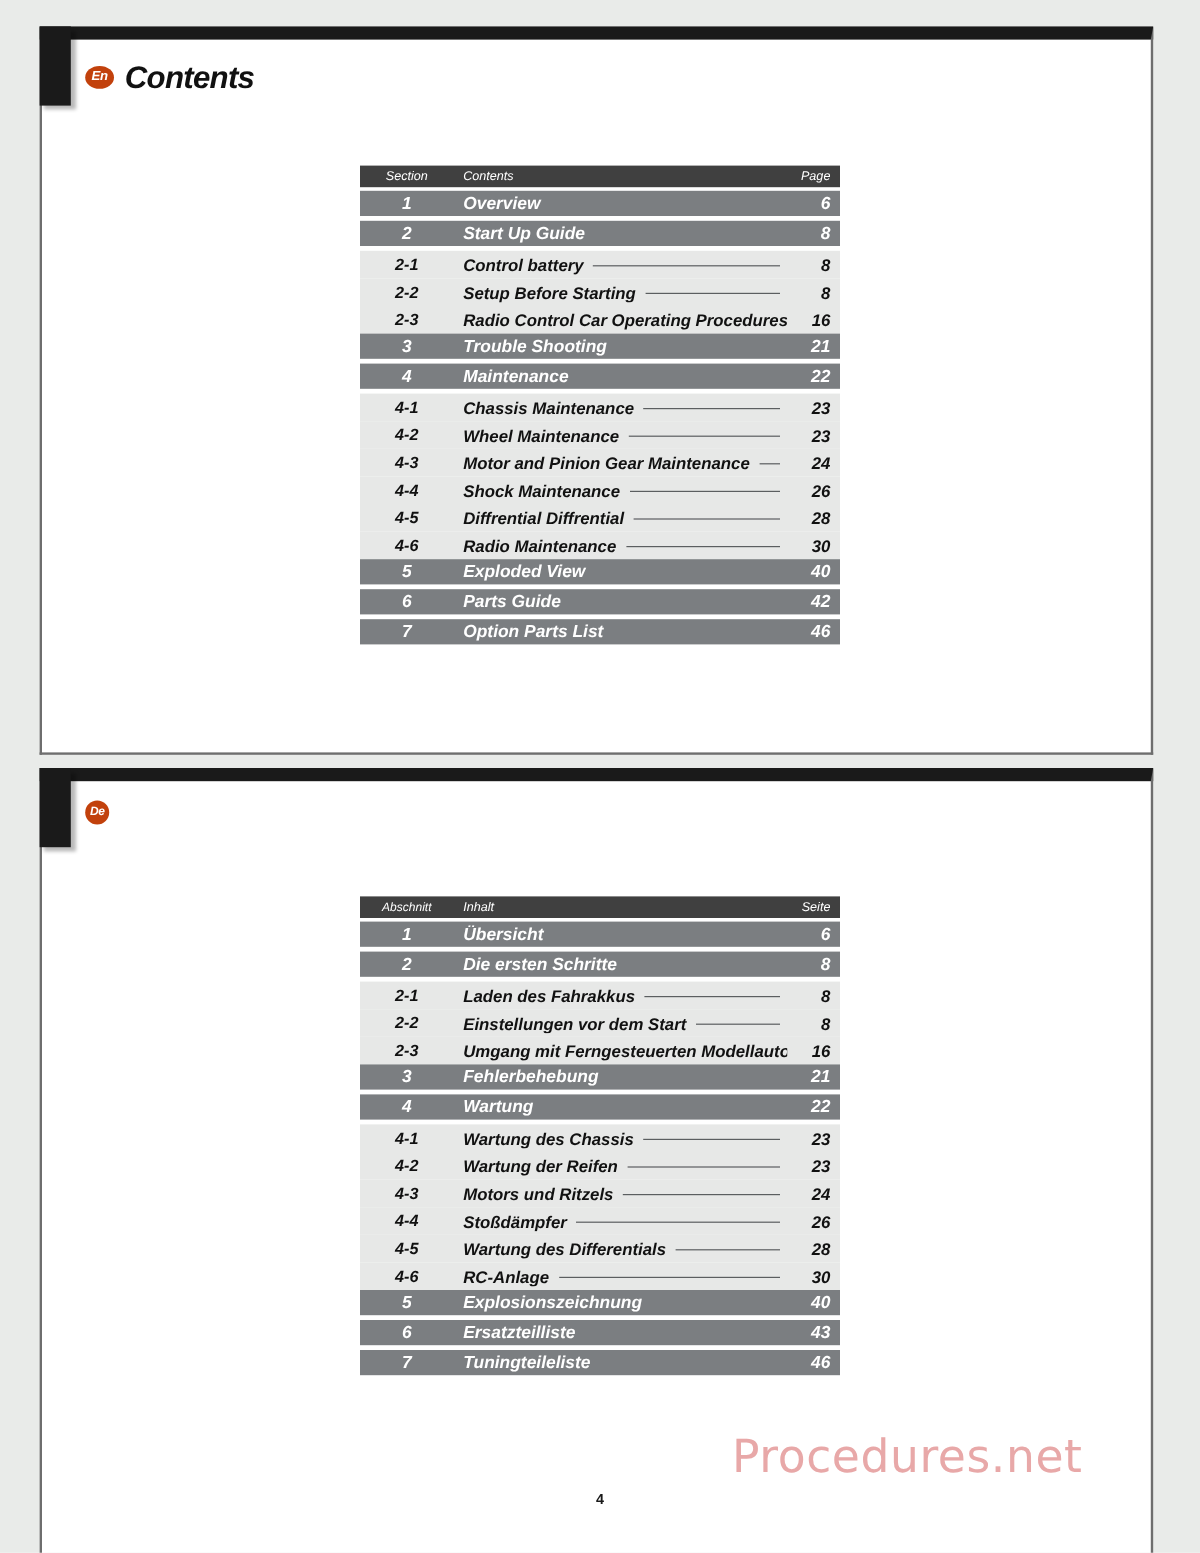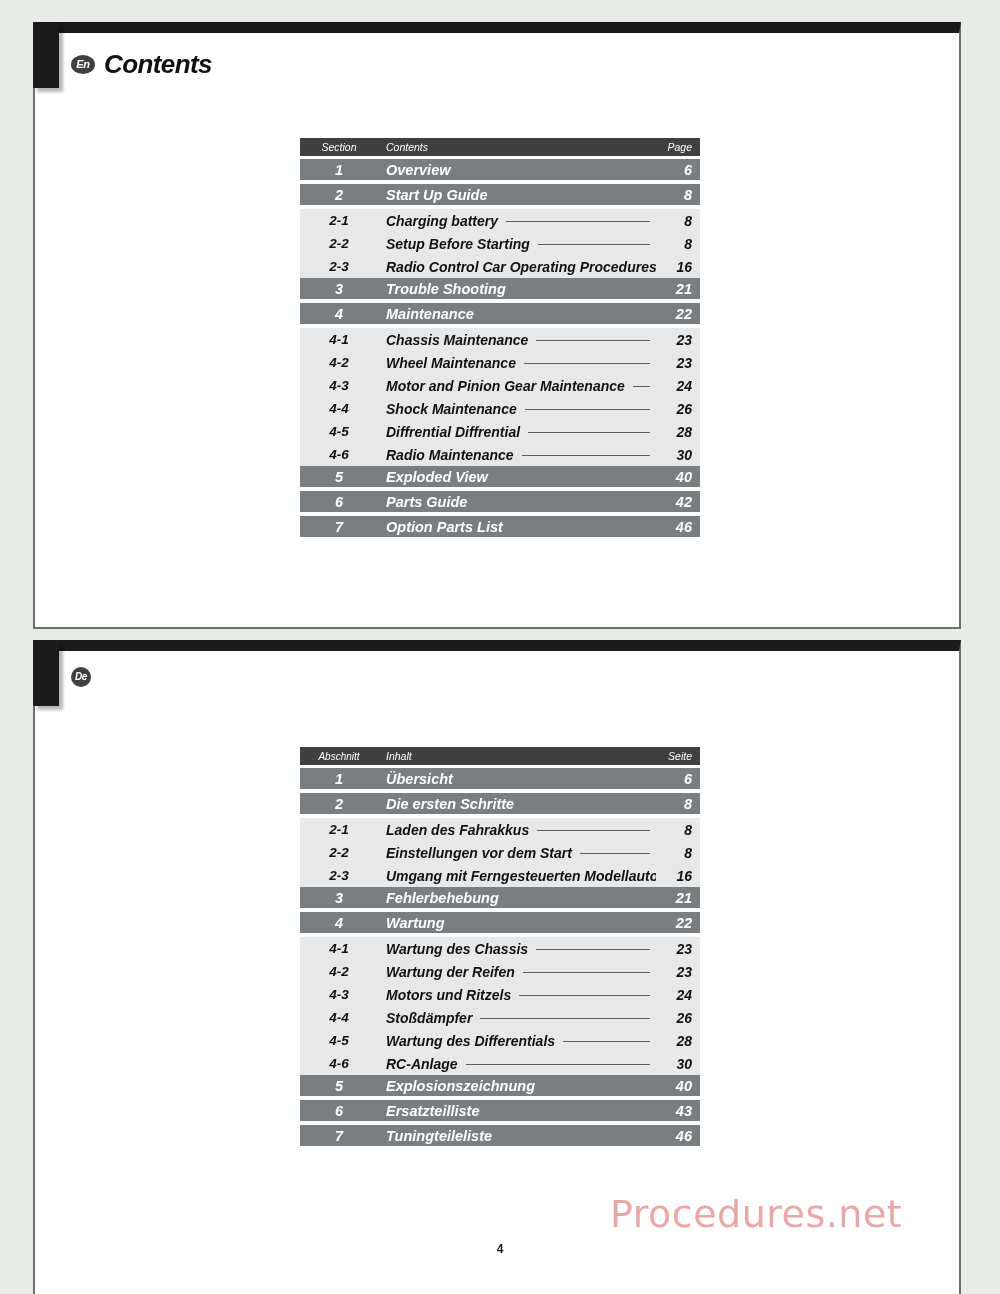--- a/index.html
+++ b/index.html
@@ -60,21 +60,21 @@
   .sec-head {
     position: absolute;
     left: 36px;
     top: 16px;
     display: flex;
     align-items: center;
     gap: 9px;
     white-space: nowrap;
   }
   .lang-badge {
-    background: #404040;
+    background: #c2410c;
     color: #ffffff;
     font-style: italic;
     font-weight: bold;
     text-align: center;
     line-height: 1;
     display: inline-flex;
     align-items: center;
     justify-content: center;
     letter-spacing: -0.3px;
   }
@@ -255,21 +255,21 @@
           <div class="toc-row major">
             <div class="c-sec">2</div>
             <div class="c-name">
               <span class="lbl">Start Up Guide</span>
             </div>
             <div class="c-page">8</div>
           </div>
           <div class="toc-row minor">
             <div class="c-sec">2-1</div>
             <div class="c-name">
-              <span class="lbl">Charging battery</span>
+              <span class="lbl">Control battery</span>
               <div class="leader"></div>
             </div>
             <div class="c-page">8</div>
           </div>
           <div class="toc-row minor">
             <div class="c-sec">2-2</div>
             <div class="c-name">
               <span class="lbl">Setup Before Starting</span>
               <div class="leader"></div>
             </div>

